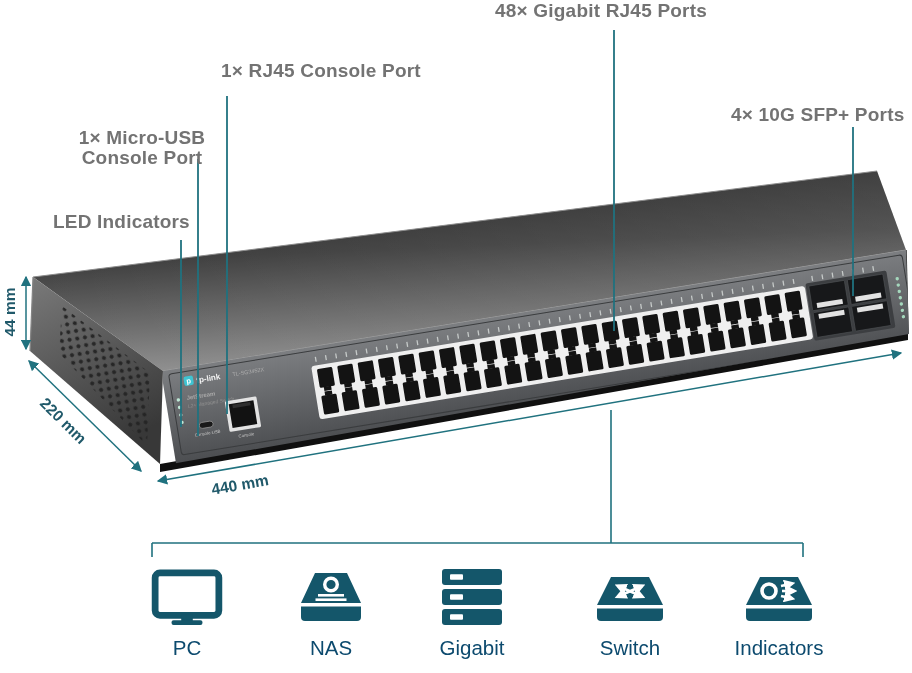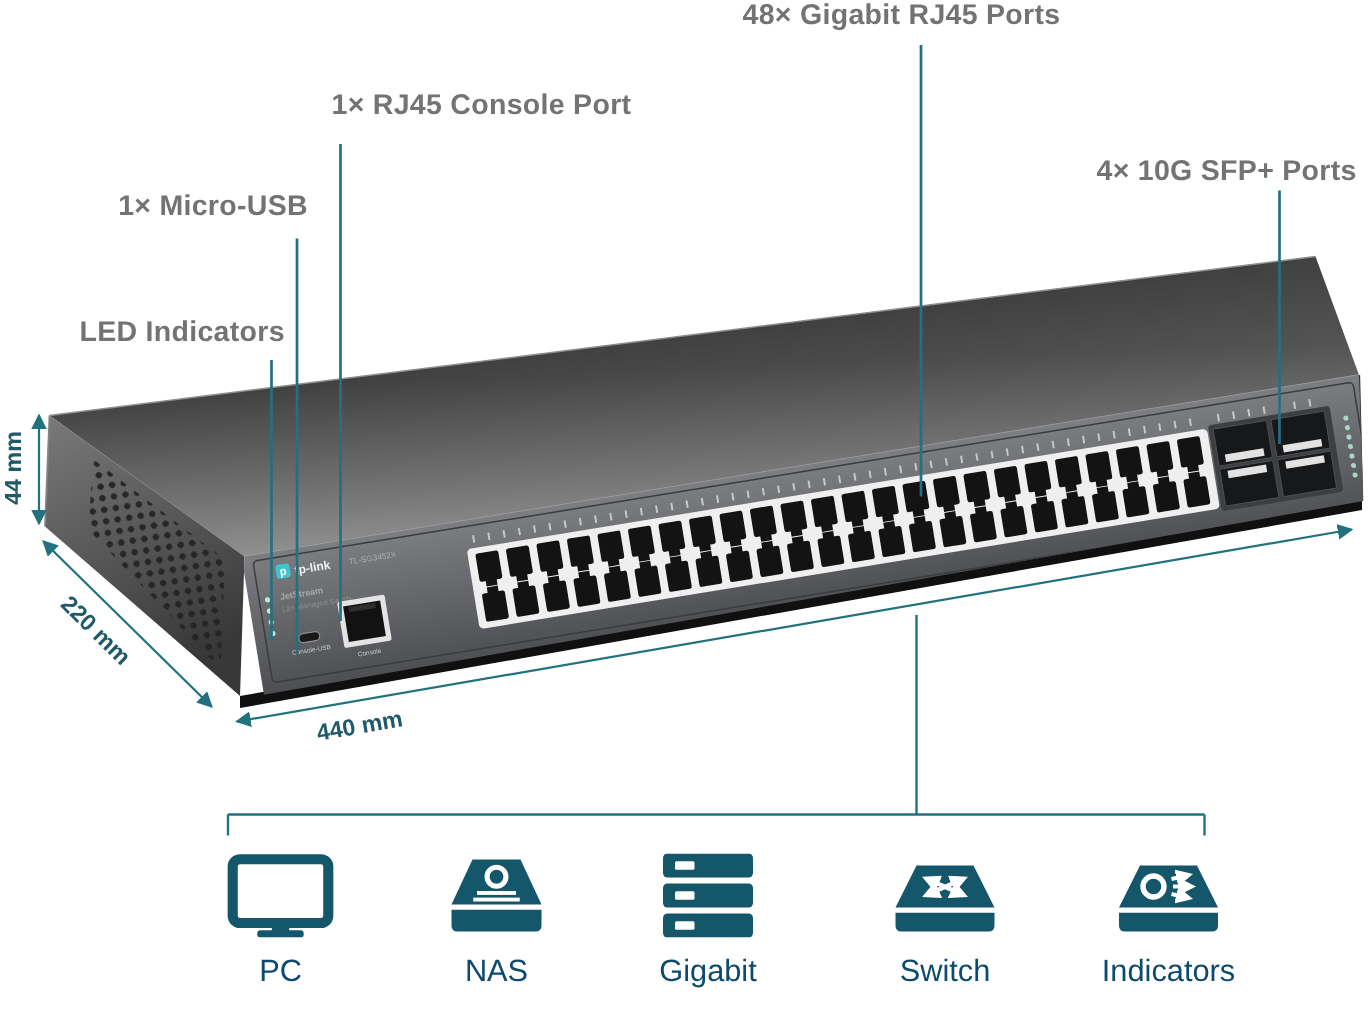--- a/index.html
+++ b/index.html
@@ -244,20 +244,21 @@
 
     <path d="M611,410 L611,543 M152,543 L803,543 M152,543 L152,557 M803,543 L803,557" stroke="#20727f" stroke-width="1.6" fill="none"></path>
   </svg>
 
   <div class="anno center" style="left:601px;top:1px;">48× Gigabit RJ45 Ports</div>
 
   <div class="anno" style="left:221px;top:61px;">1× RJ45 Console Port</div>
 
   <div class="anno center" style="left:142px;top:115px;margin-top:13px;">
     <div>1× Micro-USB</div>
+    <div>Console Port</div>
   </div>
 
   <div class="anno" style="left:53px;top:212px;">LED Indicators</div>
 
   <div class="anno" style="left:731px;top:105px;">4× 10G SFP+ Ports</div>
 
   <div class="dim rot90" style="left:10px;top:312px;">44 mm</div>
   <div class="dim rot220" style="left:63px;top:421px;">220 mm</div>
   <div class="dim rot440" style="left:240px;top:485px;">440 mm</div>
 

